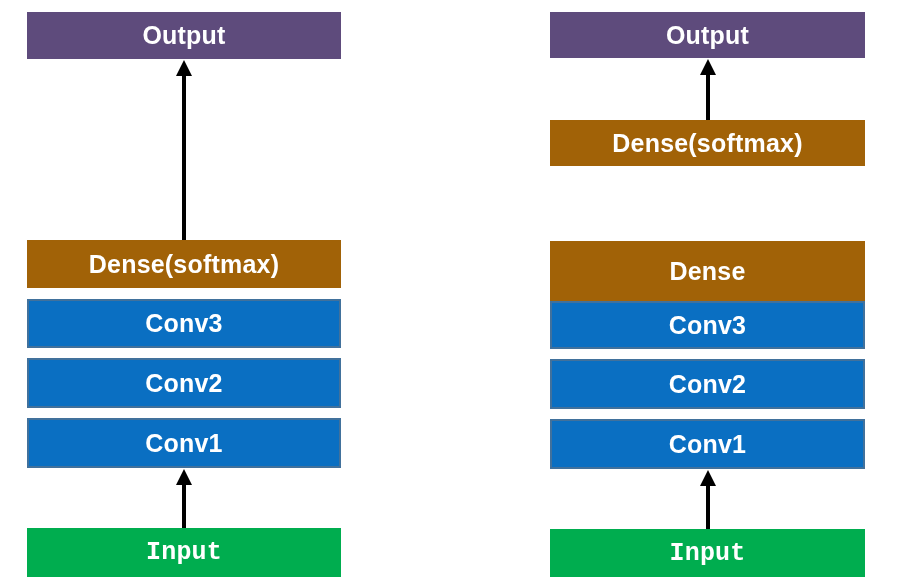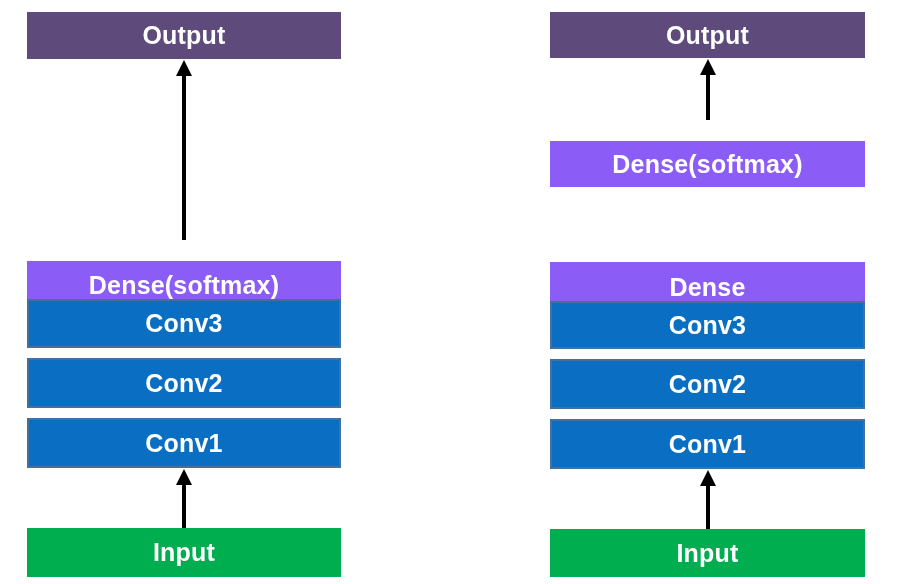--- a/index.html
+++ b/index.html
@@ -30,23 +30,23 @@
     display: flex;
     align-items: center;
     justify-content: center;
     color: #ffffff;
     font-weight: 700;
     font-size: 25px;
     letter-spacing: 0.2px;
     box-sizing: border-box;
   }
   .box.output { background: #5E4B7C; }
-  .box.dense  { background: #8b5cf6; margin-top: 21px; }
+  .box.dense  { background: #a16207; }
   .box.conv   { background: #0A6FC2; border: 2px solid #41719C; align-items: center; }
-  .box.input  { background: #00AD4F; }
+  .box.input  { background: #00AD4F; font-family: Liberation Mono, monospace; }
 
   .arrow {
     position: absolute;
     width: 16px;
   }
   .arrow .shaft {
     position: absolute;
     top: 13px;
     bottom: 0;
     left: 6px;
@@ -116,21 +116,21 @@
     <div class="arrow" style="left:150px;top:59px;height:61px">
       <div class="head"></div>
       <div class="shaft"></div>
     </div>
 
     <div class="box dense" style="top:120px;height:46px">
       <span>Dense(softmax)</span>
     </div>
 
 
-    <div class="box dense" style="top:241px;height:50px">
+    <div class="box dense" style="top:241px;height:60px">
       <span>Dense</span>
     </div>
 
     <div class="box conv" style="top:301px;height:48px">
       <span>Conv3</span>
     </div>
 
     <div class="box conv" style="top:359px;height:50px">
       <span>Conv2</span>
     </div>

